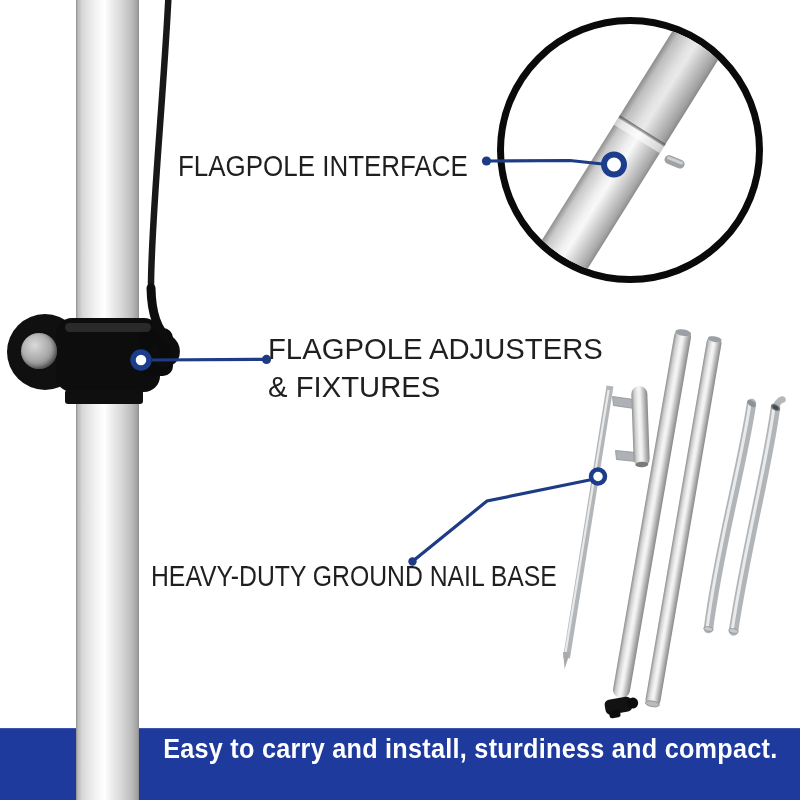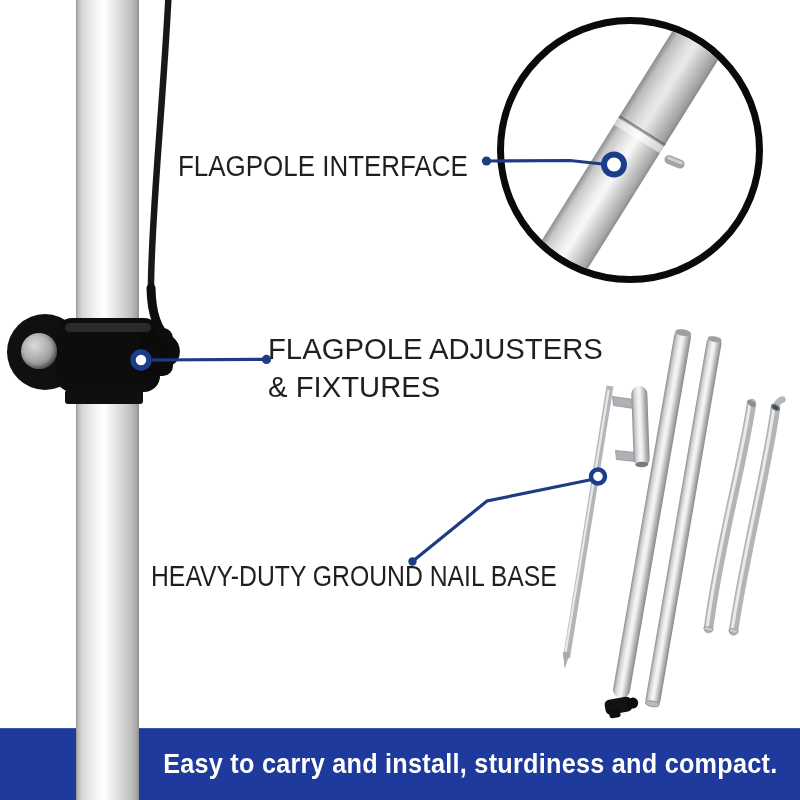--- a/index.html
+++ b/index.html
@@ -6,21 +6,21 @@
   .canvas{
     position:relative;width:800px;height:800px;overflow:hidden;background:#ffffff;
     font-family:"Liberation Sans","DejaVu Sans",sans-serif;
   }
   
   .banner{
     position:absolute;left:0;top:728px;width:800px;height:72px;
     background:#1e3a9c;z-index:1;border-top:1px solid #3b55b0;
   }
   .banner-text-wrap{
-    position:absolute;left:140px;right:0;top:728px;height:72px;z-index:1;
+    position:absolute;left:140px;right:0;top:713px;height:72px;z-index:1;
     display:flex;align-items:center;justify-content:center;
   }
   .banner-text{
     color:#ffffff;font-size:28px;font-weight:bold;letter-spacing:.3px;
     transform:scaleX(.9);transform-origin:center;white-space:nowrap;
   }
   
   .main-pole{
     position:absolute;left:76px;top:0;width:63px;height:800px;z-index:2;
     background:linear-gradient(to right,#8f8f8f 0,#b9b9b9 3%,#d8d8d8 10%,#f2f2f2 30%,#ffffff 45%,#f0f0f0 55%,#d8d8d8 72%,#bdbdbd 88%,#a3a3a3 97%,#8c8c8c 100%);

